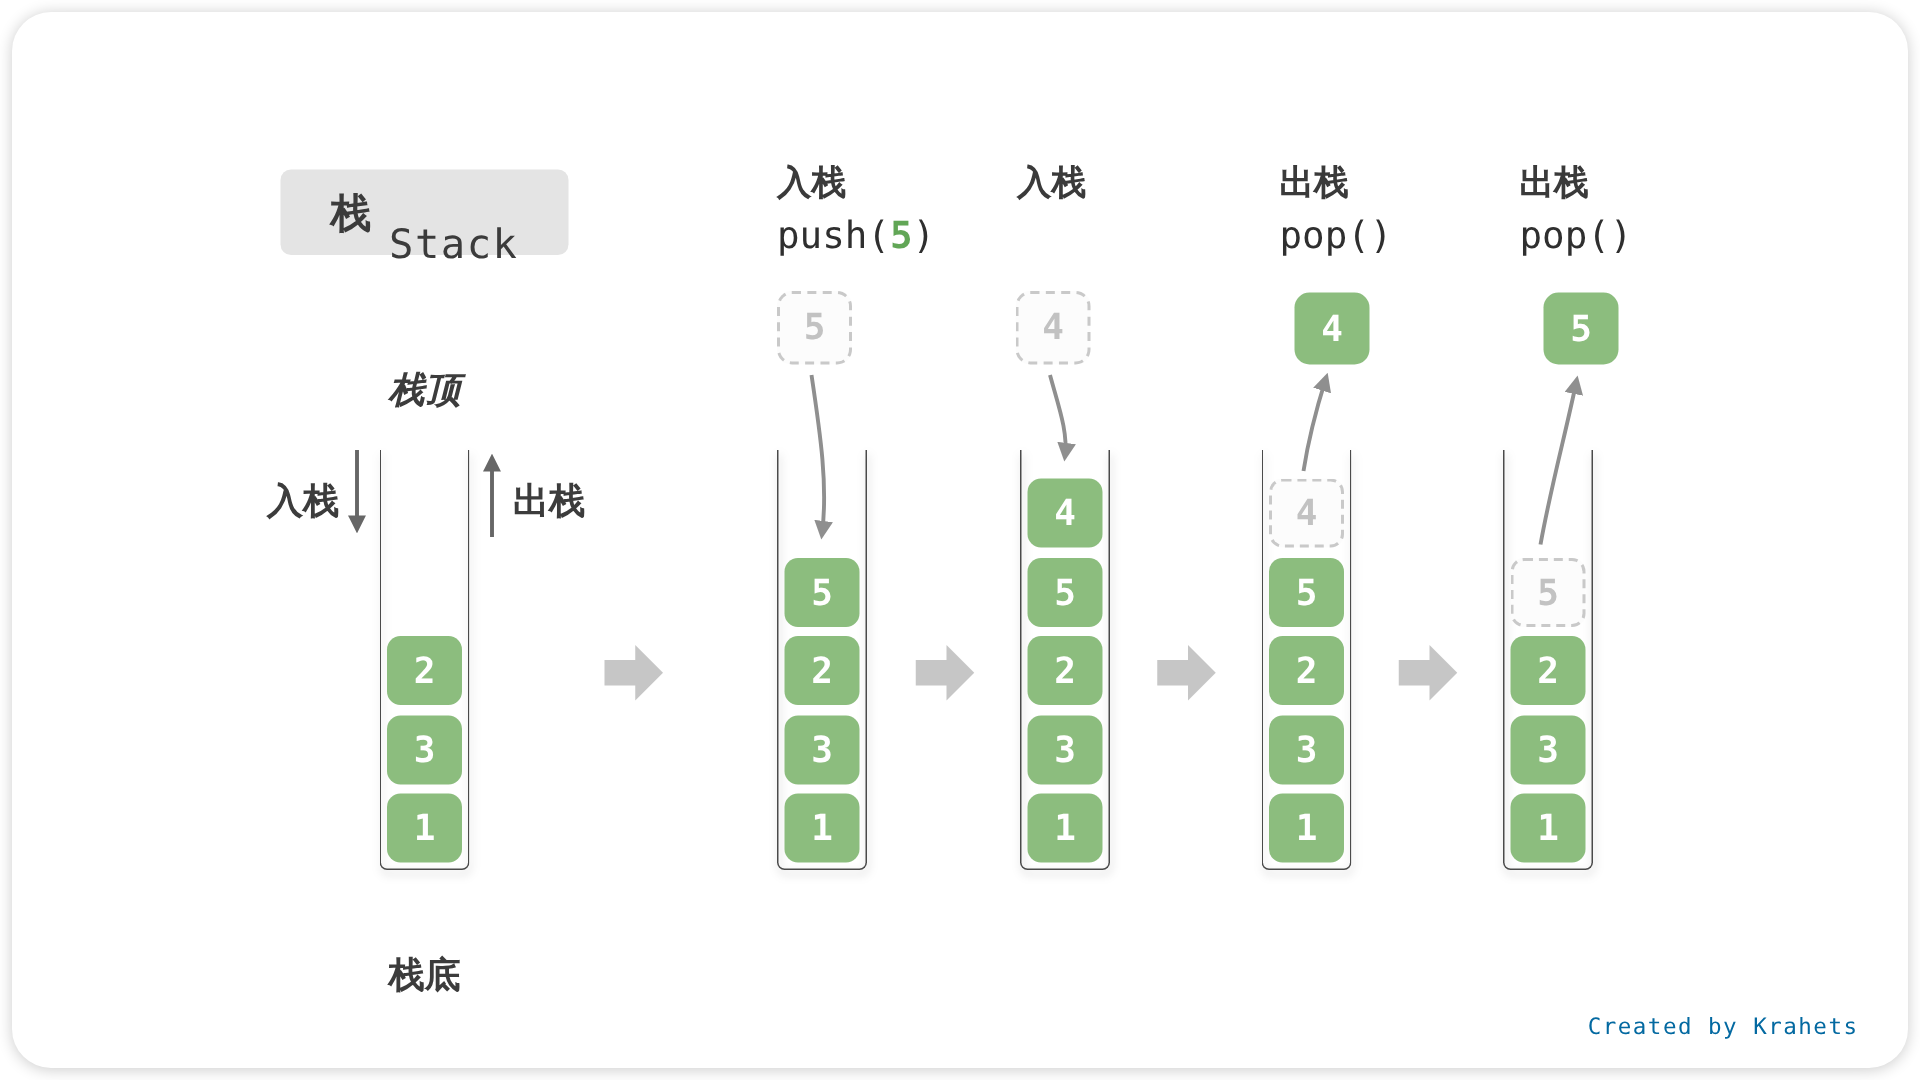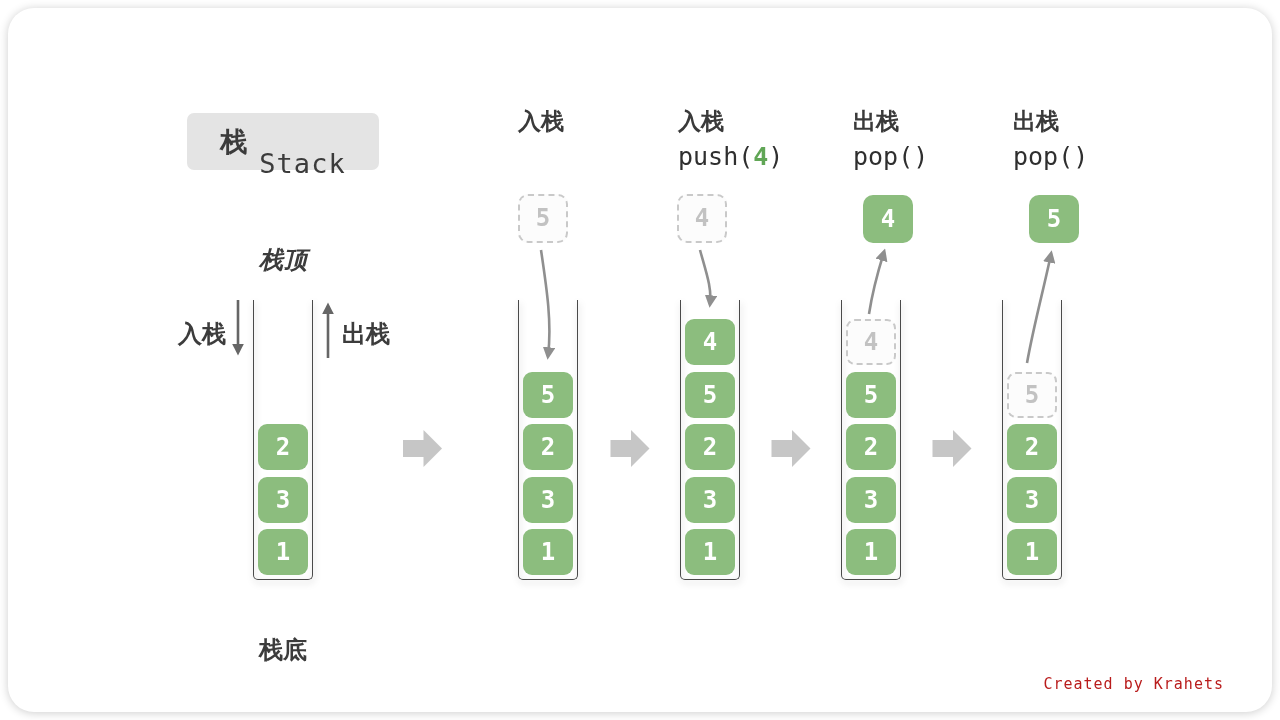--- a/index.html
+++ b/index.html
@@ -58,22 +58,22 @@
   
   .float-box {
     position: absolute; width: 50px; height: 49px; border-radius: 10px;
     font-family: "DejaVu Sans Mono", monospace; font-size: 24px;
     text-align: center; line-height: 49px;
   }
   .float-box.ghost { background: #fcfcfc; border: 2px dashed #c9c9c9; color: #c2c2c2; line-height: 45px; font-weight: 600; }
   .float-box.solid { background: #8cbd7e; color: #ffffff; font-weight: bold; height: 48px; line-height: 48px; }
 
   .watermark {
-    position: absolute; right: 56px; top: 675px;
-    font-family: "DejaVu Sans Mono", monospace; font-size: 15px; color: #b91c1c;
+    position: absolute; right: 41px; top: 675px;
+    font-family: "DejaVu Sans Mono", monospace; font-size: 15px; color: #0369a1;
     letter-spacing: 1px;
   }
 
   svg.overlay { position: absolute; left: 0; top: 0; width: 1280px; height: 720px; pointer-events: none; }
 </style>
 </head>
 <body>
 
 <div class="canvas">
   <div class="card"></div>
@@ -83,24 +83,24 @@
     <span class="en">Stack</span>
   </div>
 
   <div class="lbl" style="left:233px; top:244px; width:100px;font-style:italic;">栈顶</div>
   <div class="lbl" style="left:233px; top:634px; width:100px;">栈底</div>
   <div class="lbl" style="left:168px; top:318px; width:58px; text-align:right;">入栈</div>
   <div class="lbl" style="left:342px; top:318px; width:58px; text-align:left;">出栈</div>
 
   <div class="step-header" style="left:518px;">
     <span class="action">入栈</span>
+    <span class="code"><span>push(</span><span class="arg">5</span><span>)</span></span>
   </div>
   <div class="step-header" style="left:678px;">
     <span class="action">入栈</span>
-    <span class="code"><span>push(</span><span class="arg">4</span><span>)</span></span>
   </div>
   <div class="step-header" style="left:853px;">
     <span class="action">出栈</span>
     <span class="code"><span>pop()</span><span class="arg"></span><span></span></span>
   </div>
   <div class="step-header" style="left:1013px;">
     <span class="action">出栈</span>
     <span class="code"><span>pop()</span><span class="arg"></span><span></span></span>
   </div>
 

